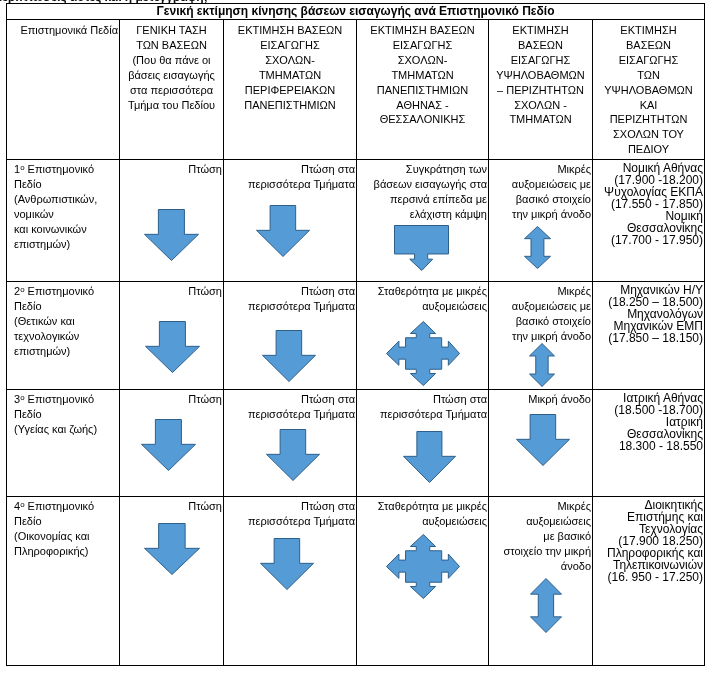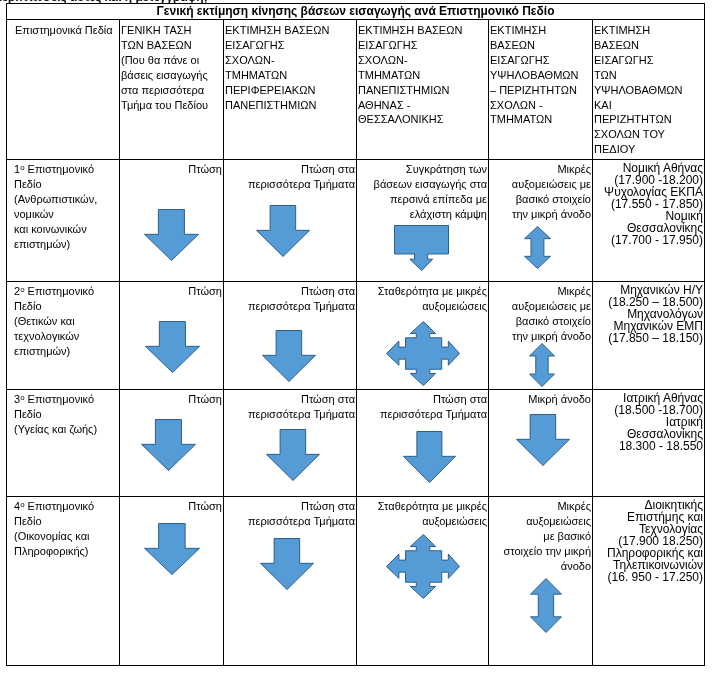--- a/index.html
+++ b/index.html
@@ -13,22 +13,22 @@
        font-family:"Liberation Sans",sans-serif;font-size:12px;font-weight:bold;
        line-height:11px;color:#111;white-space:nowrap;}
 
   table.grid{position:absolute;left:6px;top:3px;width:698px;
        border-collapse:collapse;table-layout:fixed;}
   table.grid td{border:1px solid #000;vertical-align:top;padding:0;background:#fff;}
 
   .title-cell{text-align:center;font-weight:bold;font-size:12px;
        height:15px;line-height:15px;vertical-align:middle;}
 
-  table.grid td.hdr{text-align:left;font-size:11px;line-height:14.9px;padding:3px 1px 0 1px;}
-  table.grid td.hdr.left{text-align:left;padding-left:8px;}
+  table.grid td.hdr{text-align:center;font-size:11px;line-height:14.9px;padding:3px 1px 0 1px;}
+  table.grid td.hdr.left{text-align:right;padding-left:8px;}
 
   table.grid td.cell{text-align:right;font-size:11px;line-height:14.9px;padding:2px 1px 0 1px;}
   table.grid td.cell.left{text-align:left;padding-left:7px;line-height:15.1px;margin-left:24px;}
   table.grid td.cell.left sup{font-size:0.72em;vertical-align:0.36em;line-height:0;}
   table.grid td.cell.arial{font-size:12px;line-height:12px;}
 
   .arrow-layer{position:absolute;left:0;top:0;width:712px;height:673px;pointer-events:none;}
   .arrow-layer svg{position:absolute;display:block;overflow:visible;}
 </style>
 </head>

